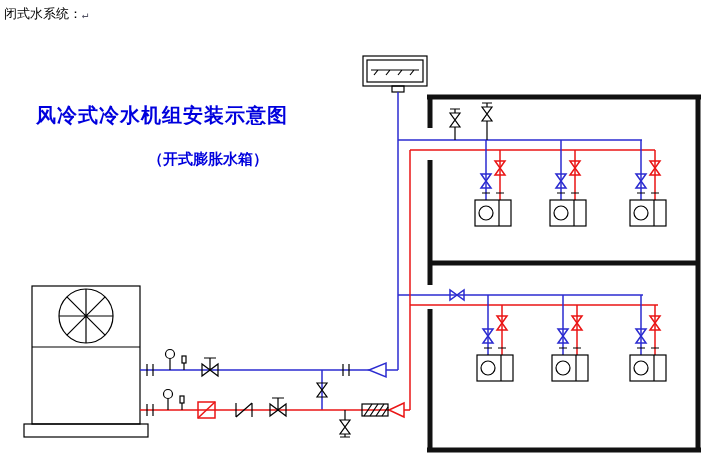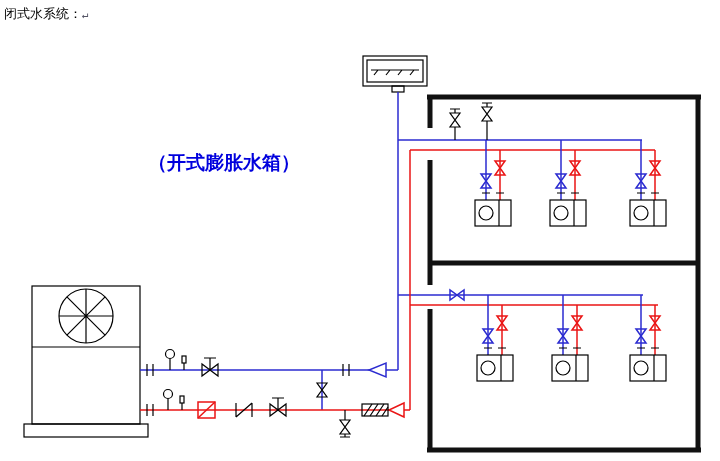--- a/index.html
+++ b/index.html
@@ -4,39 +4,40 @@
 <style>
   html,body{margin:0;padding:0;background:#fff;}
   .screen{position:relative;width:720px;height:461px;background:#fff;overflow:hidden;
           border-right:1px solid #bdbdbd;border-bottom:1px solid #e3e3e3;
           font-family:"Liberation Sans",sans-serif;}
   .sys-label{position:absolute;left:4px;top:5px;font-family:Liberation Mono, monospace;
              font-size:13px;color:#000;}
   .pmark{font-size:11px;color:#556;}
   .title{position:absolute;left:36px;top:102px;font-size:20px;font-weight:bold;
          color:var(--title);letter-spacing:1px;}
-  .subtitle{position:absolute;left:148px;top:150px;font-size:19px;font-weight:bold;
+  .subtitle{position:absolute;left:148px;top:150px;font-size:15px;font-weight:bold;
             color:var(--title);}
   svg{position:absolute;left:0;top:0;}
   .thin{stroke:#000;stroke-width:1.2;fill:none;}
   .wall{stroke:#111;stroke-width:5;fill:none;}
   .supply{stroke:var(--pipe-supply);stroke-width:1.5;fill:none;}
   .return{stroke:var(--pipe-return);stroke-width:1.5;fill:none;}
   .arrow-s{fill:#fff;stroke:var(--pipe-supply);stroke-width:1.5;}
   .arrow-r{fill:#fff;stroke:var(--pipe-return);stroke-width:1.5;}
 </style>
 </head>
 <body>
 
 <div class="screen">
 
   <div class="sys-label">
     <span>闭式水系统：</span><span class="pmark">↵</span>
   </div>
 
+  <div class="title">风冷式冷水机组安装示意图</div>
   <div class="subtitle">（开式膨胀水箱）</div>
 
   <svg width="720" height="461" viewBox="0 0 720 461">
     <defs>
       <g id="fcu-branch">
         <path class="supply" d="M -7 0 V 60"></path>
         <path class="return" d="M 7 10 V 60"></path>
         <path class="supply" d="M -12 34 L -2 34 L -12 48 L -2 48 Z"></path>
         <path class="return" d="M 2 21 L 12 21 L 2 35 L 12 35 Z"></path>
         <path class="thin" d="M -11 53 H -3 M 3 53 H 11"></path>

